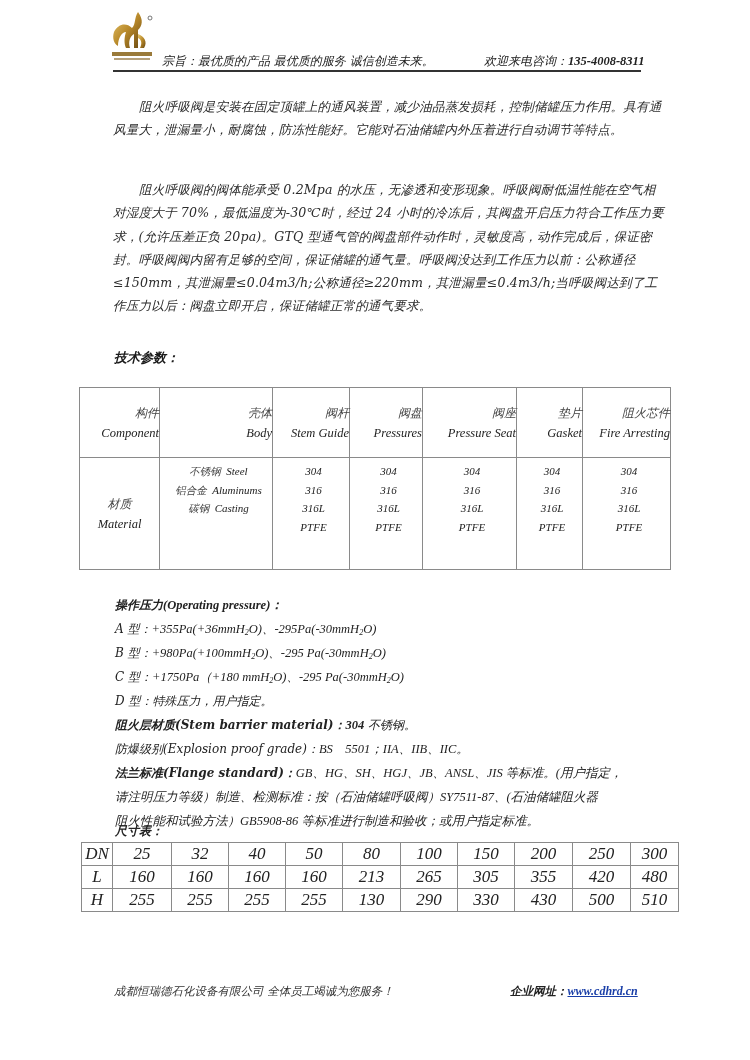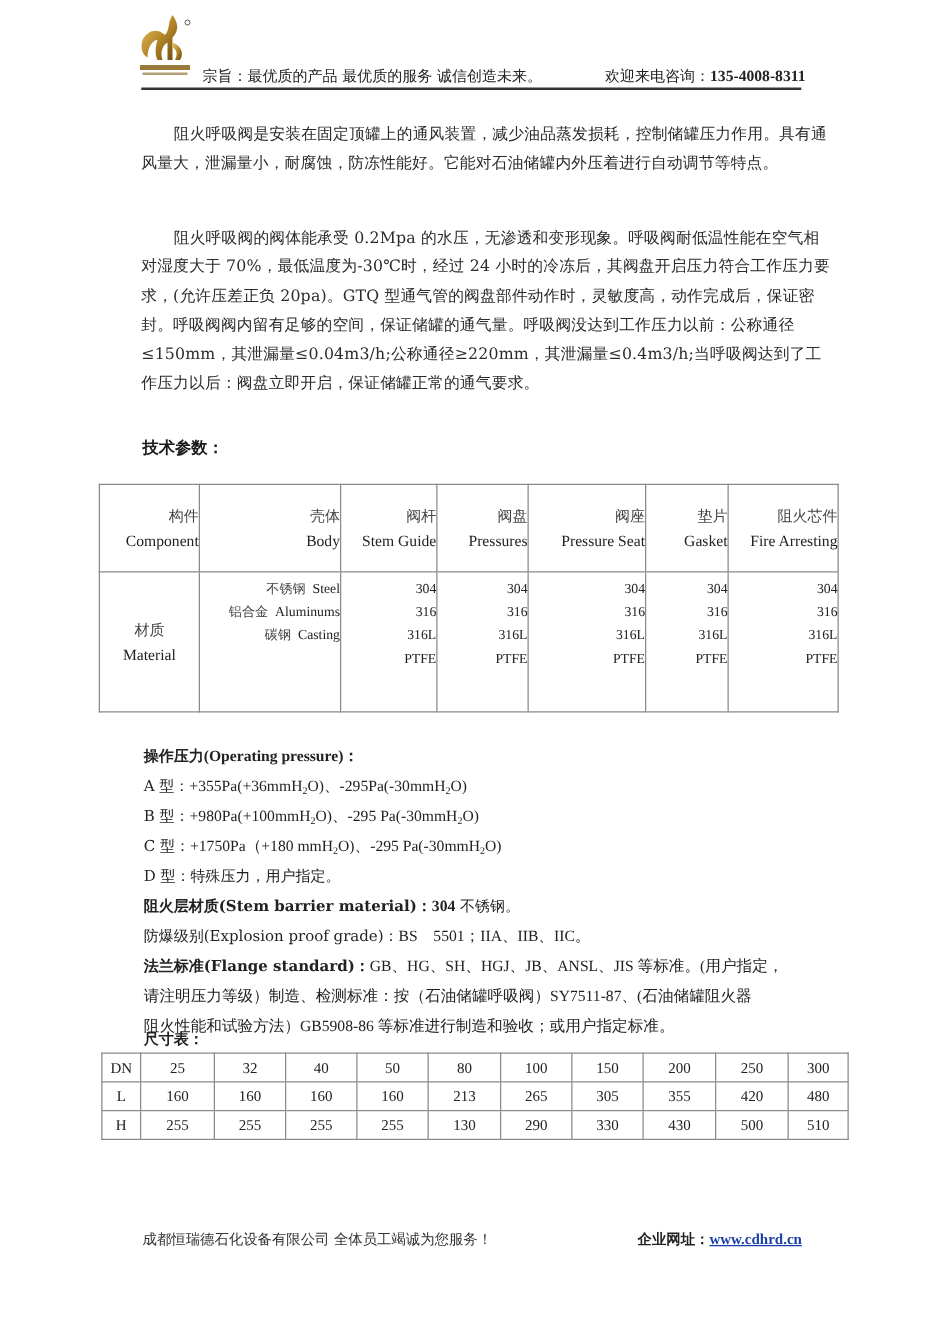--- a/index.html
+++ b/index.html
@@ -1,17 +1,17 @@
 <!DOCTYPE html>
 <html><head>
 <meta charset="utf-8">
 <style>
   html, body { margin:0; padding:0; background:#ffffff; }
   body { width:750px; height:1060px; position:relative; overflow:hidden; font-family:"DejaVu Serif","Liberation Serif",serif; color:#1a1a1a; }
-  .abs { position:absolute; }
+  .abs { position:absolute;font-style:italic; }
 
   
   #logo { left:108px; top:8px; width:48px; height:56px; }
   #header-slogan { left:162px; top:53px; font-size:12px; font-family:"DejaVu Serif",serif; white-space:nowrap; color:#222; }
   #header-contact { left:484px; top:53px; font-size:12px; white-space:nowrap; color:#222;text-align:right; }
   #header-contact b { font-family:"Liberation Serif",serif; font-weight:bold; font-size:12.5px; }
   #header-rule { left:113px; top:70px; width:528px; height:1.5px; background:#333; }
 
   
   .para { left:113px; width:552px; font-size:12.6px; line-height:23.3px; color:#2a2a2a; font-family:"DejaVu Serif",serif; letter-spacing:0.15px; }
@@ -20,33 +20,33 @@
   .para .indent { display:inline-block; width:26px; }
 
   #tech-title { left:114px; top:349px; font-size:13px; font-weight:bold; font-family:"DejaVu Serif",serif; }
 
   
   #spec-table { left:79px; top:387px; border-collapse:collapse; font-family:"Liberation Serif",serif; font-size:12.5px; color:#222; }
   #spec-table td { border:1px solid #8a8a8a; text-align:center; padding:0; vertical-align:middle; }
   #spec-table tr.row-no td { height:24px; }
   #spec-table tr.row-comp td { height:69px; line-height:20px;text-align:right; }
   #spec-table tr.row-mat td { height:107px; }
-  #spec-table td.mat-list { text-align:right; vertical-align:top; padding:4px 0 0 5px; font-size:11px; line-height:18.5px; }
+  #spec-table td.mat-list { text-align:center; vertical-align:top; padding:4px 0 0 5px; font-size:11px; line-height:18.5px; }
   #spec-table td.mat-label { line-height:20px; }
   .cn { font-family:"DejaVu Serif",serif; font-size:12px; color:#444; }
   .cn-small { font-family:"DejaVu Serif",serif; font-size:10.5px; color:#444; }
 
   
   .line { left:115px; font-size:12.5px; white-space:nowrap; font-family:"Liberation Serif",serif; color:#222; }
   .line .zh { font-family:"DejaVu Serif",serif; font-size:12px; }
   .line b { font-weight:bold; }
   sub { font-size:8px; vertical-align:-2px; }
 
   
-  #dim-table { left:81px; top:842px; border-collapse:collapse; font-family:"Liberation Serif",serif; font-size:12px; color:#222; }
+  #dim-table { left:81px; top:842px; border-collapse:collapse; font-family:"Liberation Serif",serif; font-size:17px; color:#222; }
   #dim-table td { border:1px solid #8a8a8a; text-align:center; height:22px; padding:0; }
 
   
   #footer-left { left:114px; top:984px; font-size:11.5px; font-family:"DejaVu Serif",serif; color:#333; white-space:nowrap; }
   #footer-right { left:510px; top:984px; font-size:11.5px; white-space:nowrap; font-family:"DejaVu Serif",serif; font-weight:bold; color:#222; }
   #footer-link { color:#1a3fa8; text-decoration:underline; font-family:"Liberation Serif",serif; font-weight:bold; font-size:12px; }
 </style>
 </head>
 <body>
 

